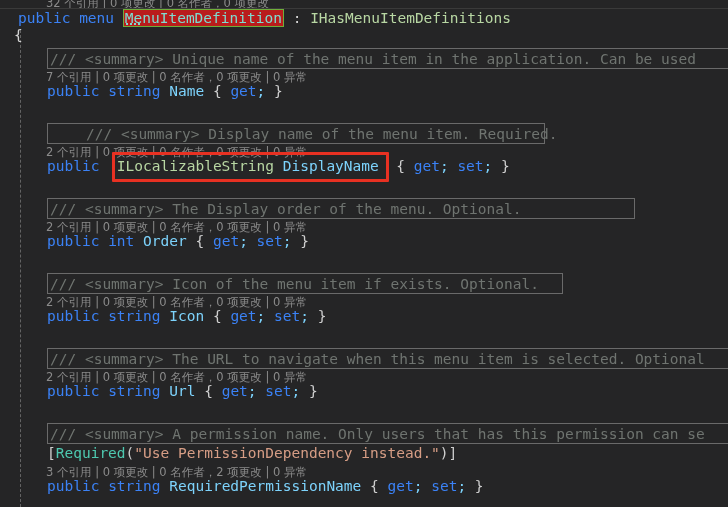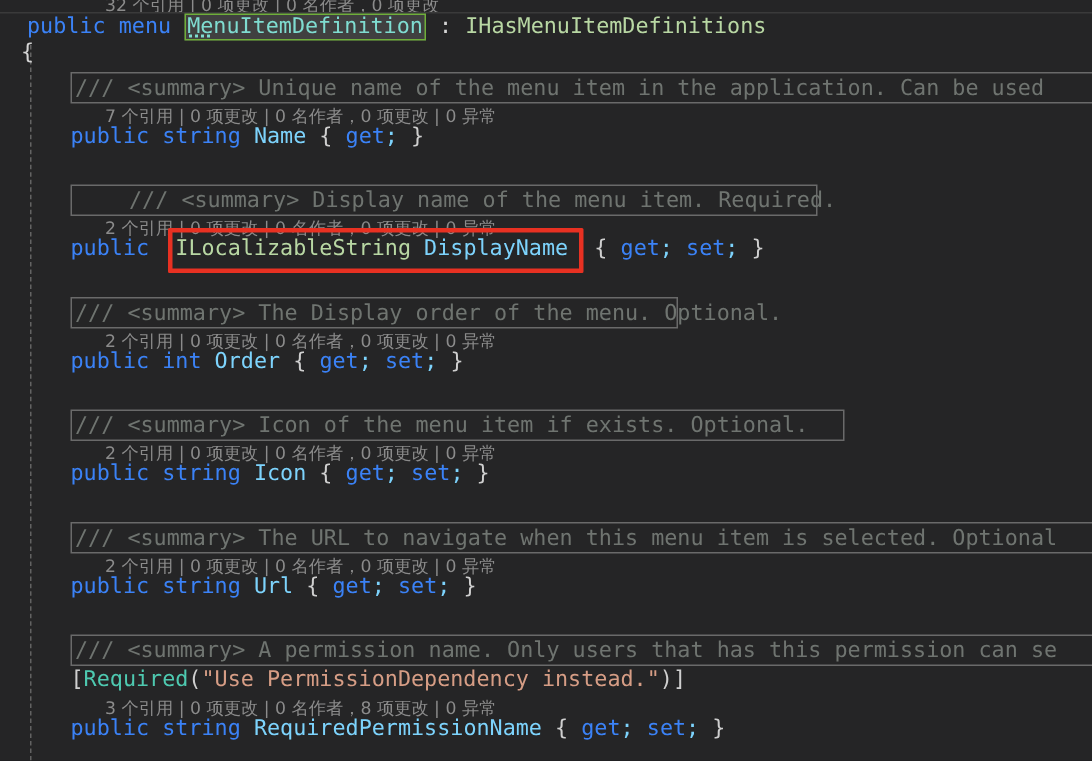--- a/index.html
+++ b/index.html
@@ -48,21 +48,20 @@
 
   
   .codelens {
     position: absolute;
     white-space: pre;
     height: 17px;
     line-height: 17px;
     font-size: 11.5px;
     color: #8b8b8b;
     font-family: "DejaVu Sans", "Liberation Sans", sans-serif;
-    margin-left: 24px;
   }
   .codelens.cut {
     height: 9px;
     line-height: 9px;
     overflow: hidden;
   }
 
   
   .summary {
     position: absolute;
@@ -81,21 +80,21 @@
   .kw      { color: #3b82f6; }   
   .type    { color: #b8d7a3; }   
   .teal    { color: #4ec9b0; }   
   .plain   { color: #7dd3fc; }
   .punct   { color: #d4d4d4; }
   .str     { color: #d69d85; }   
   .brace   { color: #cfcfcf; }
 
   
   .selhl {
-    background: #404040;
+    background: #b91c1c;
     color: #7fdcd0;
     border: 1px solid #6fae3a;
     padding: 0 1px;
     border-bottom: 1px solid #6fae3a;
     position: relative;
   }
   .selhl::after {
     content: "";
     position: absolute;
     left: 2px;
@@ -140,32 +139,32 @@
   <div class="summary" style="left:47px; top:48px; width:684px;">/// &lt;summary&gt; Unique name of the menu item in the application. Can be used</div>
   <div class="codelens" style="left:46px; top:69px;">7 个引用 | 0 项更改 | 0 名作者，0 项更改 | 0 异常</div>
   <div class="line" style="left:47px; top:79px;"><span class="kw">public</span><span class="plain"> </span><span class="kw">string</span><span class="plain"> </span><span class="plain">Name</span><span class="plain"> </span><span class="brace">{</span><span class="plain"> </span><span class="kw">get</span><span class="plain">;</span><span class="plain"> </span><span class="brace">}</span></div>
 
   <div class="summary" style="left:47px; top:123px; width:498px;padding-left:38px;">/// &lt;summary&gt; Display name of the menu item. Required.</div>
   <div class="codelens" style="left:46px; top:144px;">2 个引用 | 0 项更改 | 0 名作者，0 项更改 | 0 异常</div>
   <div class="line" style="left:47px; top:154px;"><span class="kw">public</span><span class="plain"> </span><span class="plain"> </span><span class="type">ILocalizableString</span><span class="plain"> </span><span class="plain">DisplayName</span><span class="plain"> </span><span class="plain"> </span><span class="brace">{</span><span class="plain"> </span><span class="kw">get</span><span class="plain">;</span><span class="plain"> </span><span class="kw">set</span><span class="plain">;</span><span class="plain"> </span><span class="brace">}</span></div>
 
   <div class="redbox" style="left:112px; top:152px; width:277px; height:30px;"></div>
 
-  <div class="summary" style="left:47px; top:198px; width:405px;">/// &lt;summary&gt; The Display order of the menu. Optional.</div>
+  <div class="summary" style="left:47px; top:198px; width:588px;">/// &lt;summary&gt; The Display order of the menu. Optional.</div>
   <div class="codelens" style="left:46px; top:219px;">2 个引用 | 0 项更改 | 0 名作者，0 项更改 | 0 异常</div>
   <div class="line" style="left:47px; top:229px;"><span class="kw">public</span><span class="plain"> </span><span class="kw">int</span><span class="plain"> </span><span class="plain">Order</span><span class="plain"> </span><span class="brace">{</span><span class="plain"> </span><span class="kw">get</span><span class="plain">;</span><span class="plain"> </span><span class="kw">set</span><span class="plain">;</span><span class="plain"> </span><span class="brace">}</span></div>
 
   <div class="summary" style="left:47px; top:273px; width:516px;">/// &lt;summary&gt; Icon of the menu item if exists. Optional.</div>
   <div class="codelens" style="left:46px; top:294px;">2 个引用 | 0 项更改 | 0 名作者，0 项更改 | 0 异常</div>
   <div class="line" style="left:47px; top:304px;"><span class="kw">public</span><span class="plain"> </span><span class="kw">string</span><span class="plain"> </span><span class="plain">Icon</span><span class="plain"> </span><span class="brace">{</span><span class="plain"> </span><span class="kw">get</span><span class="plain">;</span><span class="plain"> </span><span class="kw">set</span><span class="plain">;</span><span class="plain"> </span><span class="brace">}</span></div>
 
   <div class="summary" style="left:47px; top:348px; width:684px;">/// &lt;summary&gt; The URL to navigate when this menu item is selected. Optional</div>
   <div class="codelens" style="left:46px; top:369px;">2 个引用 | 0 项更改 | 0 名作者，0 项更改 | 0 异常</div>
   <div class="line" style="left:47px; top:379px;"><span class="kw">public</span><span class="plain"> </span><span class="kw">string</span><span class="plain"> </span><span class="plain">Url</span><span class="plain"> </span><span class="brace">{</span><span class="plain"> </span><span class="kw">get</span><span class="plain">;</span><span class="plain"> </span><span class="kw">set</span><span class="plain">;</span><span class="plain"> </span><span class="brace">}</span></div>
 
   <div class="summary" style="left:47px; top:423px; width:684px;">/// &lt;summary&gt; A permission name. Only users that has this permission can se</div>
 
   <div class="line" style="left:47px; top:441px;"><span class="brace">[</span><span class="teal">Required</span><span class="brace">(</span><span class="str">"Use PermissionDependency instead."</span><span class="brace">)</span><span class="brace">]</span></div>
 
-  <div class="codelens" style="left:46px; top:464px;">3 个引用 | 0 项更改 | 0 名作者，8 项更改 | 0 异常</div>
+  <div class="codelens" style="left:46px; top:464px;">3 个引用 | 0 项更改 | 0 名作者，2 项更改 | 0 异常</div>
   <div class="line" style="left:47px; top:474px;"><span class="kw">public</span><span class="plain"> </span><span class="kw">string</span><span class="plain"> </span><span class="plain">RequiredPermissionName</span><span class="plain"> </span><span class="brace">{</span><span class="plain"> </span><span class="kw">get</span><span class="plain">;</span><span class="plain"> </span><span class="kw">set</span><span class="plain">;</span><span class="plain"> </span><span class="brace">}</span></div>
 
 </div>
 
 </body></html>

